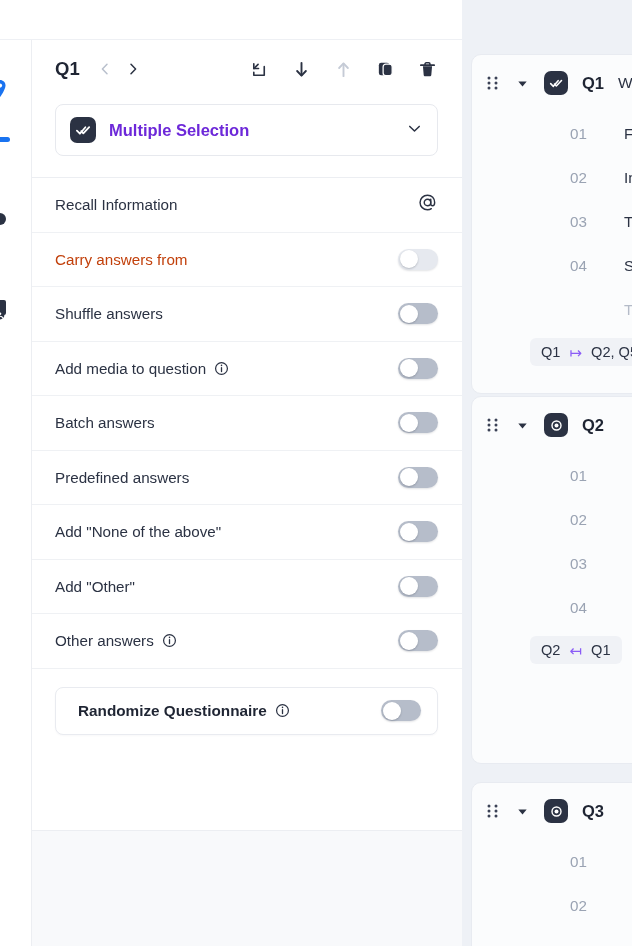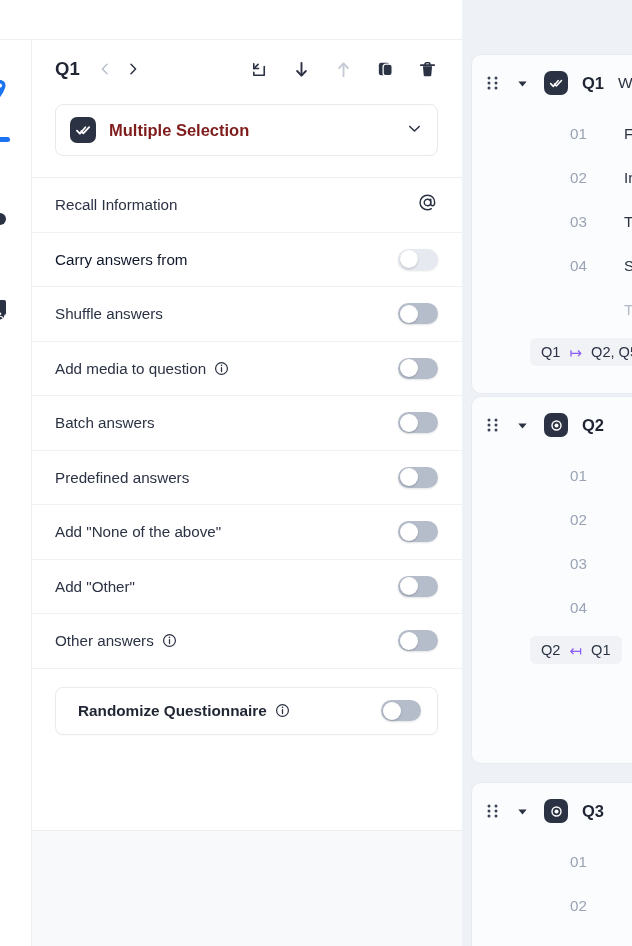--- a/index.html
+++ b/index.html
@@ -65,34 +65,34 @@
   .type-select {
     margin: 6px 24px 0 23px; height: 52px;
     border: 1px solid #e7e9ee; border-radius: 8px; background: #fff;
     display: flex; align-items: center; padding: 0 14px 0 14px; cursor: pointer;
   }
   .type-icon {
     width: 26px; height: 26px; border-radius: 7px; background: #2b3243;
     display: flex; align-items: center; justify-content: center; flex: none;
   }
   .type-label {
-    margin-left: 13px; font-size: 16.5px; font-weight: bold; color: #7f1d1d;
+    margin-left: 13px; font-size: 16.5px; font-weight: bold; color: #6d28d9;
   }
   .type-caret { margin-left: auto; }
 
   .divider-full { height: 1px; background: #eceef2; margin-top: 21px; }
 
   
   .rows { }
   .row {
     height: 54.5px; display: flex; align-items: center;
     padding: 0 24px 0 23px; border-bottom: 1px solid #eff1f4;
   }
   .row-label { font-size: 15.2px; color: #2b3243; }
-  .row-label.muted { color: #0f172a; }
+  .row-label.muted { color: #c2410c; }
   .info-ico { margin-left: 8px; display: inline-flex; vertical-align: middle; }
   .row-right { margin-left: auto; display: flex; align-items: center; }
 
   
   .toggle {
     width: 40px; height: 21px; border-radius: 11px; background: #b6bdca;
     position: relative; cursor: pointer; flex: none;
     box-shadow: 0 1px 2px rgba(20,26,40,.12);
   }
   .toggle.disabled { background: #e6e9ef; cursor: default; }

